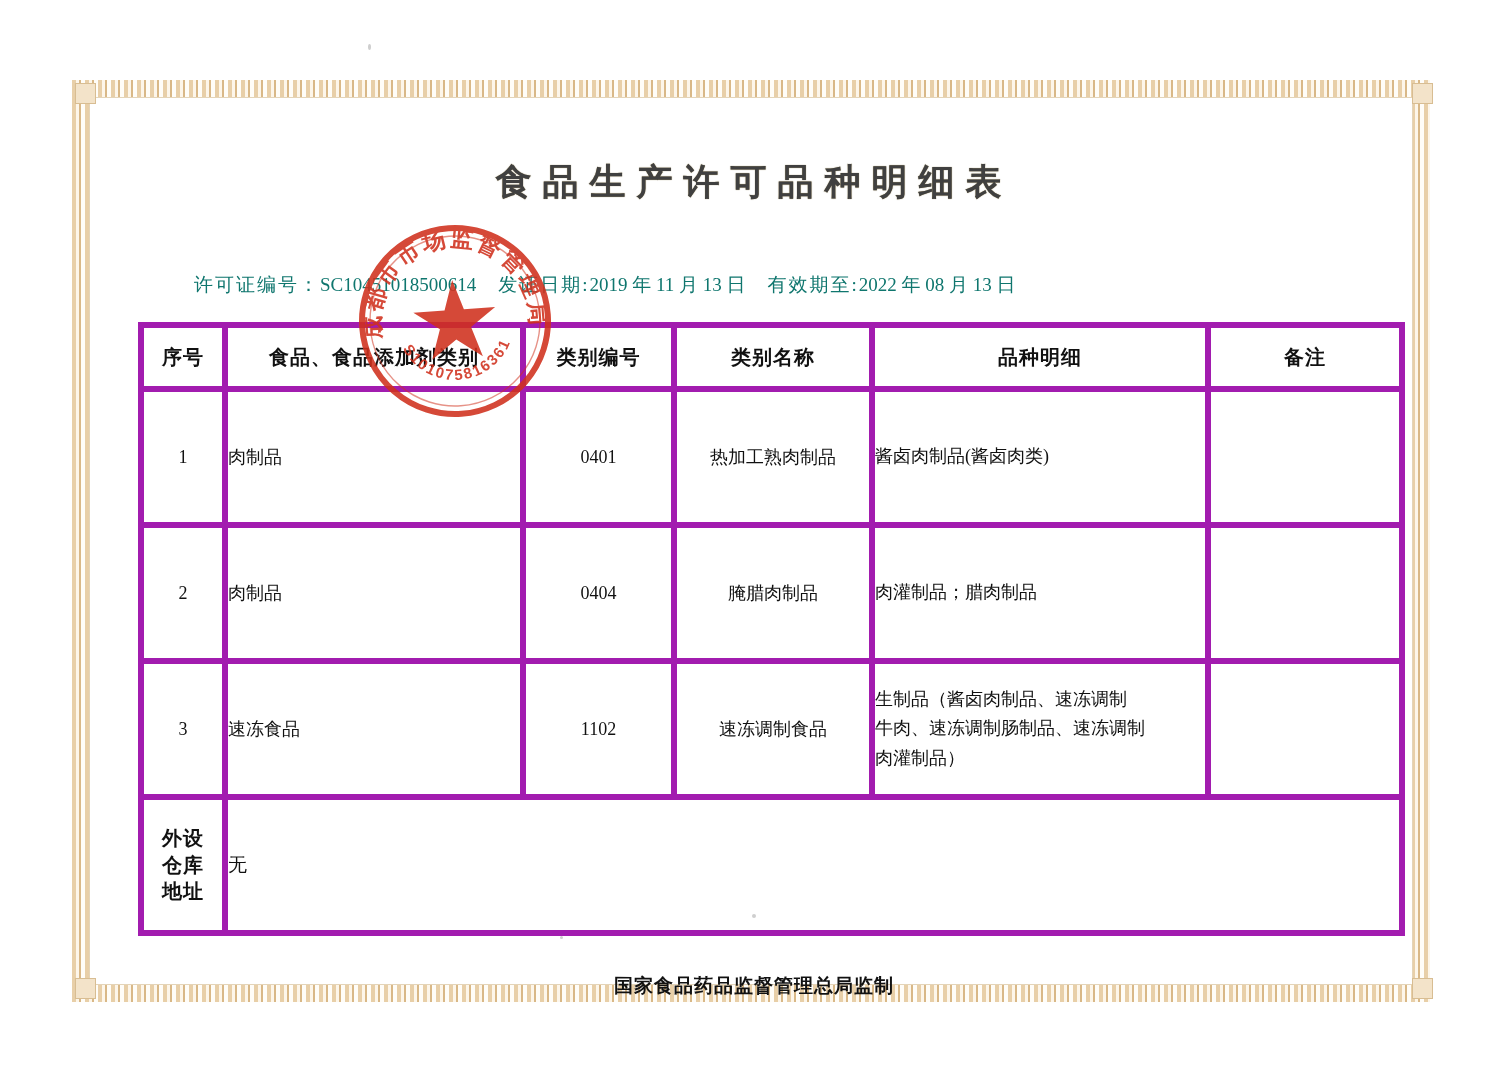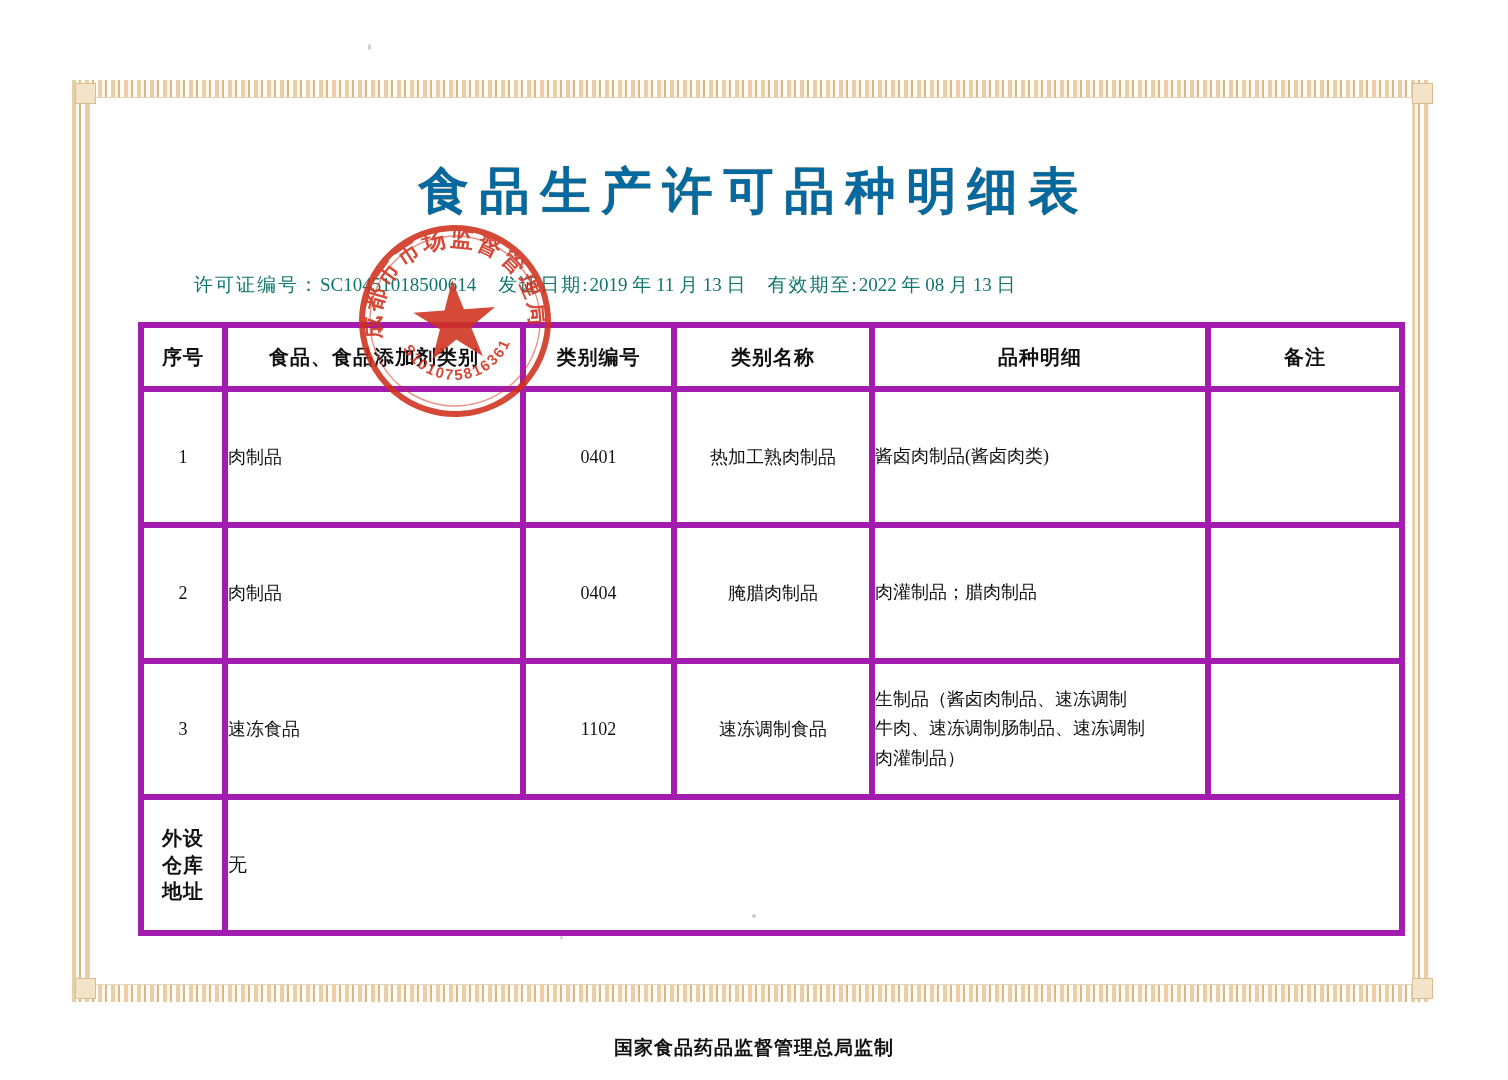--- a/index.html
+++ b/index.html
@@ -59,24 +59,24 @@
     box-sizing: border-box;
   }
 
   
   .doc-title {
     position: absolute;
     left: 0;
     top: 158px;
     width: 1508px;
     text-align: center;
-    font-size: 50px;
+    font-size: 36px;
     letter-spacing: 11px;
     font-weight: bold;
-    color: #0369a1;
+    color: #404040;
     font-family: "Liberation Serif", "DejaVu Serif", serif;
     text-shadow: 0 0 1px #7a6733;
   }
 
   
   .meta-row {
     position: absolute;
     left: 194px;
     top: 272px;
     width: 1180px;
@@ -140,21 +140,21 @@
   .wh-value {
     vertical-align: top;
     padding: 10px 0 0 14px;
     font-size: 19px;
   }
 
   
   .doc-footer {
     position: absolute;
     left: 0;
-    top: 1035px;
+    top: 973px;
     width: 1508px;
     text-align: center;
     font-size: 19px;
     font-weight: bold;
     letter-spacing: 1px;
   }
 
   
   .seal {
     position: absolute;

